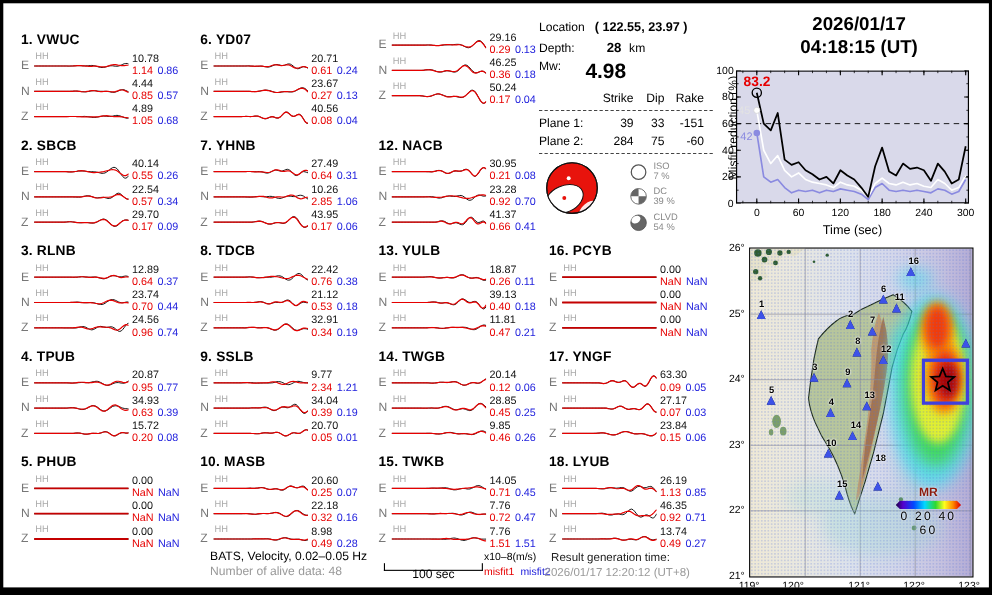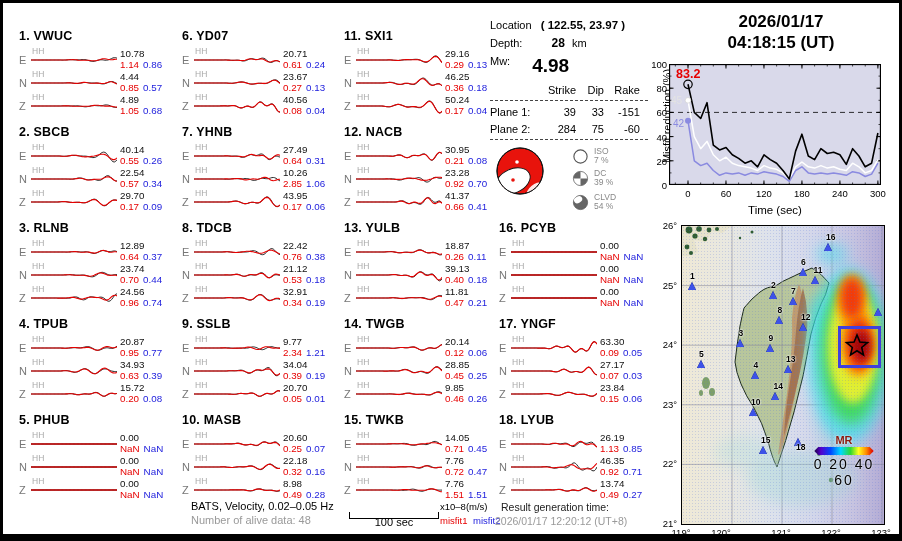--- a/index.html
+++ b/index.html
@@ -53,21 +53,21 @@
   #mapplot{position:absolute;left:26px;top:0;width:202px;height:298px;border:1.5px solid #000;background:linear-gradient(90deg,#efe9d6 0%,#e9e8e0 22%,#dde2ec 45%,#d3d6ea 66%,#c7c3e0 85%,#b3abd4 100%);overflow:hidden;}
   #mapplot .dots{position:absolute;inset:0;background-image:radial-gradient(circle,rgba(80,110,215,.5) .6px,transparent .75px);background-size:3px 3px;opacity:.45;pointer-events:none;}
   .lattick{position:absolute;left:0;width:22px;text-align:right;font-size:9.5px;}
   .lontick{position:absolute;top:302px;width:28px;text-align:center;font-size:9.5px;}
   .stn{position:absolute;width:0;height:0;border-left:4.5px solid transparent;border-right:4.5px solid transparent;border-bottom:8px solid #3d52e8;filter:drop-shadow(0 0 .5px #05103a);}
   .stnlab{position:absolute;font-size:8.5px;font-weight:bold;color:#000;text-shadow:0 0 2px #fff,0 0 2px #fff;}
   #epibox{position:absolute;border:3px solid #4040dd;}
   #colorbar{position:absolute;right:7px;bottom:36px;width:66px;text-align:center;}
   #colorbar .cbt{font-size:11px;font-weight:bold;color:#8b1a0f;text-shadow:0 0 2px #fff;}
   #colorbar .bar{height:8px;margin:1px 0;background:linear-gradient(90deg,#000 0%,#5500cc 15%,#0048ff 30%,#00d8ff 45%,#30d830 60%,#ffff20 72%,#ff8800 84%,#e00000 94%,#900000 100%);clip-path:polygon(5% 50%,11% 0,89% 0,95% 50%,89% 100%,11% 100%);}
-  #colorbar .cbl{font-size:14px;color:#000;letter-spacing:2px;text-shadow:0 0 2px #fff;}
+  #colorbar .cbl{font-size:11px;color:#000;letter-spacing:2px;text-shadow:0 0 2px #fff;}
   
   #foot-bats{position:absolute;left:188px;top:497px;font-size:11px;color:#000;}
   #foot-alive{position:absolute;left:188px;top:511px;font-size:11px;color:#999;}
   #scalebar{position:absolute;left:346px;top:509px;width:88px;height:6px;border-bottom:1.2px solid #000;border-left:1.2px solid #000;border-right:1.2px solid #000;}
   #scalelab{position:absolute;left:356px;top:513px;width:70px;text-align:center;font-size:11px;color:#000;}
   #units{position:absolute;left:437px;top:498px;font-size:9.5px;color:#000;}
   #legend{position:absolute;left:437px;top:512px;font-size:9.5px;}
   #legend .m2{margin-left:3px;margin-top:33px;}
   #result1{position:absolute;left:498px;top:498px;font-size:10.5px;color:#222;}
   #result2{position:absolute;left:492px;top:512px;font-size:10.5px;color:#999;}
@@ -526,21 +526,20 @@
           </span>
           <span class="nums">
             <div class="amp">8.98</div>
             <div class="mis"><span class="m1">0.49</span><span class="m2">0.28</span></div>
           </span>
         </div>
       </div>
     </div>
   <div class="wcol" id="col2">
       <div class="sblock">
-        <div class="shead">11. SXI1</div>
         <div class="srow">
           <span class="comp">E</span>
           <span class="trace">
             <span class="hh">HH</span>
             <svg width="86" height="22">
               <polyline points="0.0,11.0 1.3,11.0 2.7,11.0 4.0,11.0 5.4,11.0 6.7,11.0 8.1,11.0 9.4,11.0 10.8,11.0 12.1,11.0 13.4,11.0 14.8,11.0 16.1,11.0 17.5,11.0 18.8,11.0 20.2,11.0 21.5,11.0 22.8,11.0 24.2,11.0 25.5,11.0 26.9,11.0 28.2,11.0 29.6,11.0 30.9,11.0 32.3,10.9 33.6,10.9 34.9,10.9 36.3,11.0 37.6,11.2 39.0,11.3 40.3,11.4 41.7,11.4 43.0,11.4 44.3,11.3 45.7,11.1 47.0,11.0 48.4,10.8 49.7,10.8 51.1,10.7 52.4,10.7 53.8,10.7 55.1,10.7 56.4,10.5 57.8,10.4 59.1,10.3 60.5,10.3 61.8,10.4 63.2,10.8 64.5,11.3 65.8,12.0 67.2,12.7 68.5,13.2 69.9,13.4 71.2,13.1 72.6,12.4 73.9,11.3 75.3,9.9 76.6,8.5 77.9,7.4 79.3,6.9 80.6,7.1 82.0,8.1 83.3,9.7 84.7,11.7 86.0,13.7" fill="none" stroke="#111" stroke-width="0.9"></polyline>
               <polyline points="0.0,11.0 1.3,11.0 2.7,11.0 4.0,11.0 5.4,11.0 6.7,11.0 8.1,11.0 9.4,11.0 10.8,11.0 12.1,11.0 13.4,11.0 14.8,11.0 16.1,11.0 17.5,11.0 18.8,11.0 20.2,11.0 21.5,11.0 22.8,11.0 24.2,11.0 25.5,11.0 26.9,11.0 28.2,11.0 29.6,11.0 30.9,11.0 32.3,10.9 33.6,10.9 34.9,11.0 36.3,11.1 37.6,11.2 39.0,11.3 40.3,11.4 41.7,11.5 43.0,11.4 44.3,11.2 45.7,11.0 47.0,10.8 48.4,10.7 49.7,10.6 51.1,10.6 52.4,10.6 53.8,10.7 55.1,10.8 56.4,10.8 57.8,10.7 59.1,10.7 60.5,10.6 61.8,10.7 63.2,10.9 64.5,11.3 65.8,11.8 67.2,12.3 68.5,12.7 69.9,12.9 71.2,12.7 72.6,12.1 73.9,11.1 75.3,9.9 76.6,8.7 77.9,7.8 79.3,7.4 80.6,7.6 82.0,8.5 83.3,10.0 84.7,11.9 86.0,13.7" fill="none" stroke="#e60000" stroke-width="1.1"></polyline>
             </svg>
           </span>
           <span class="nums">
@@ -1184,21 +1183,21 @@
           <span class="stnlab" style="left: 104px; top: 128.04px;">13</span>
           <div class="stn" style="left: 89px; top: 165.86px;"></div>
           <span class="stnlab" style="left: 91.5px; top: 154.86px;">14</span>
           <div class="stn" style="left: 76.5px; top: 219.5px;"></div>
           <span class="stnlab" style="left: 79px; top: 208.5px;">15</span>
           <div class="stn" style="left: 141.5px; top: 16.86px;"></div>
           <span class="stnlab" style="left: 144px; top: 5.86px;">16</span>
           <div class="stn" style="left: 191.5px; top: 82.42px;"></div>
           <span class="stnlab" style="left: 194px; top: 71.42px; padding-left: 22px;">17</span>
           <div class="stn" style="left: 111.5px; top: 211.752px;"></div>
-          <span class="stnlab" style="left: 114px; top: 216px; text-align: center;">18</span>
+          <span class="stnlab" style="left: 114px; top: 185px; text-align: center;">18</span>
         </div>
       <div id="epibox" style="left: 156px; top: 99.532px; width: 36.5px; height: 36.316px;"></div>
       <svg id="epistar" width="26" height="26" viewBox="-13 -13 26 26" style="position: absolute; left: 162px; top: 107.392px;">
         <polygon points="0,-11 2.9,-3.9 10.5,-3.4 4.7,1.5 6.5,8.9 0,4.8 -6.5,8.9 -4.7,1.5 -10.5,-3.4 -2.9,-3.9" fill="rgba(160,0,0,0.45)" stroke="#000" stroke-width="1.6"></polygon>
       </svg>
       <div id="colorbar">
         <div class="cbt">MR</div>
         <div class="bar"></div>
         <div class="cbl">0 20 40 60</div>
       </div>

